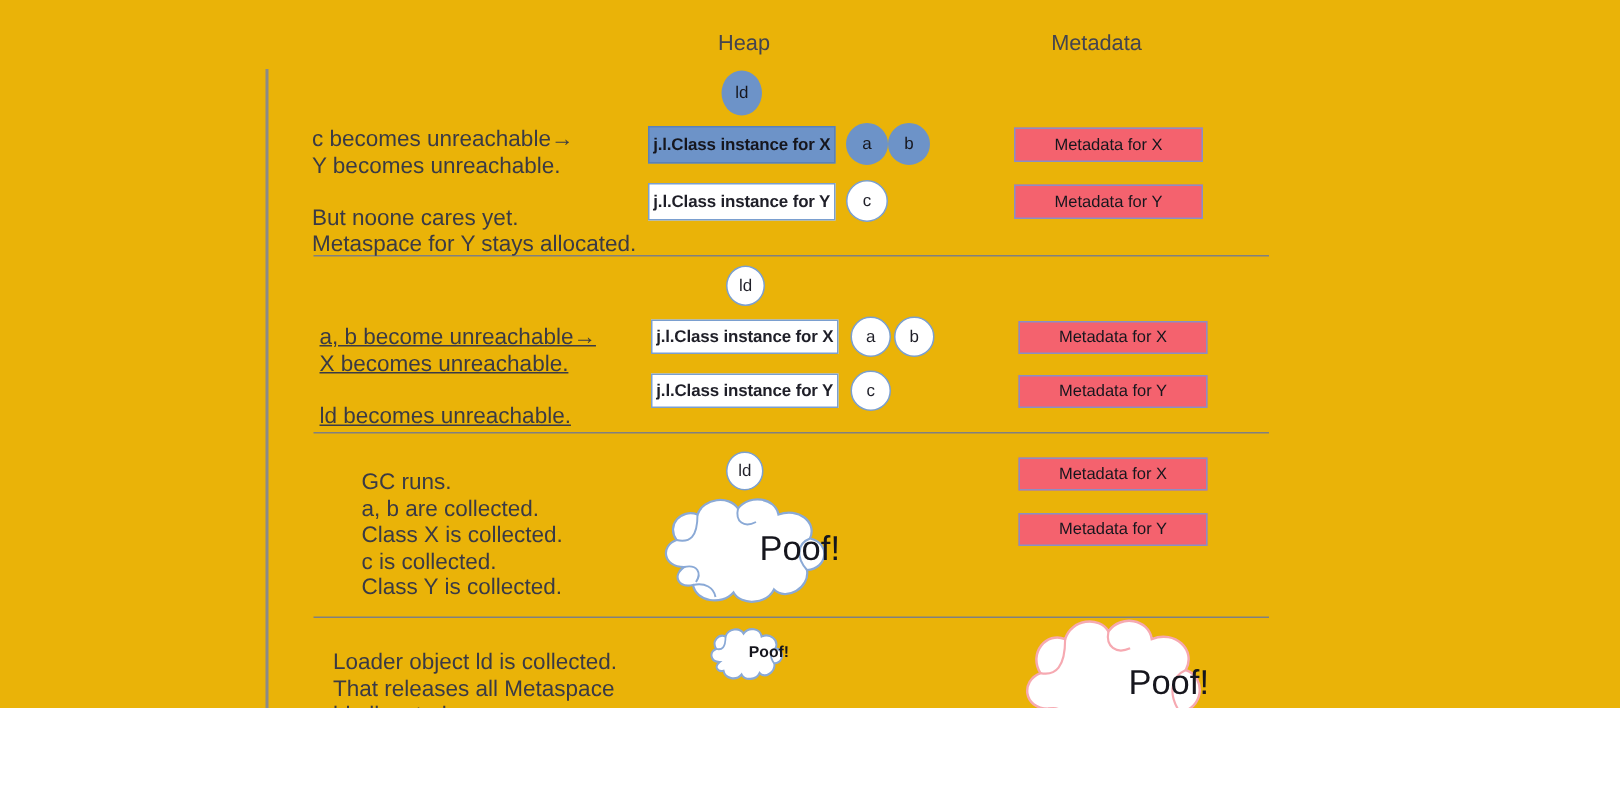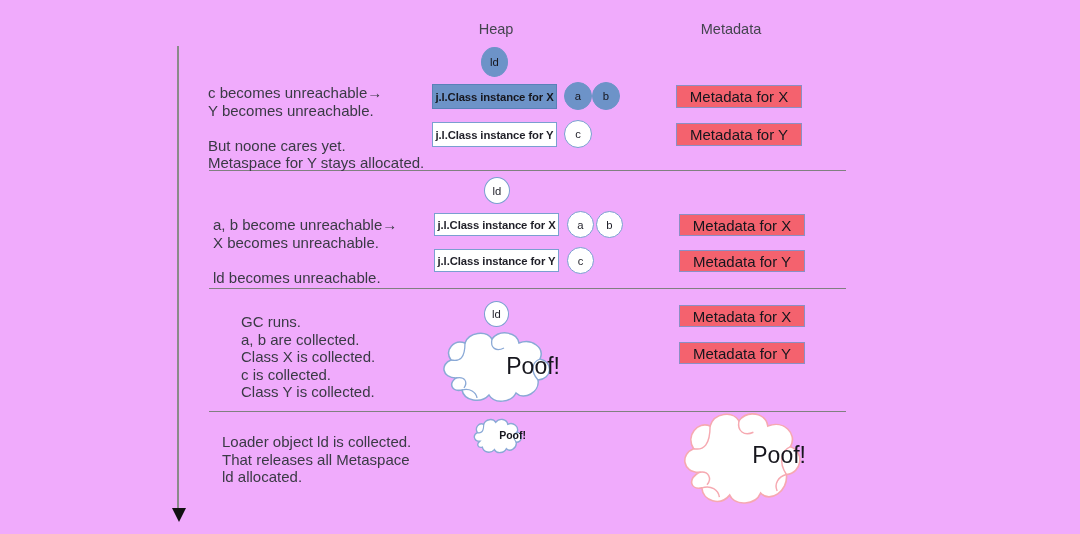--- a/index.html
+++ b/index.html
@@ -9,22 +9,22 @@
     background: #ffffff;
   }
   body {
     font-family: "Liberation Sans", sans-serif;
     color: #3b3b48;
     -webkit-font-smoothing: antialiased;
   }
   #canvas {
     position: relative;
     width: 1080px;
-    height: 534px;
-    background: #f0abfc;
+    height: 472px;
+    background: #eab308;
     overflow: hidden;
   }
   
   .col-head {
     position: absolute;
     font-size: 14.5px;
     color: #44444f;
     white-space: nowrap;
     text-align: center;
     transform: translateX(-50%);
@@ -94,21 +94,21 @@
     border-color: #6d93c8;
     color: #16161d;
   }
   
   .metabox {
     position: absolute;
     box-sizing: border-box;
     border: 1.3px solid #8a8fc4;
     background: #f4626e;
     color: #16161d;
-    font-size: 15px;
+    font-size: 11px;
     display: flex;
     align-items: center;
     justify-content: center;
     white-space: nowrap;
   }
   
   .cloud {
     position: absolute;
   }
   .cloud svg {
@@ -153,21 +153,21 @@
   <div class="bubble filled" style="left:564px; top:82px; width:28px; height:28px;">a</div>
   <div class="bubble filled" style="left:592px; top:82px; width:28px; height:28px;">b</div>
 
   <div class="heapbox" style="left:432px; top:122px; width:125px; height:25px;">j.l.Class instance for Y</div>
 
   <div class="bubble" style="left:564px; top:120px; width:28px; height:28px;">c</div>
 
   <div class="metabox" style="left:676px; top:85px; width:126px; height:23px;">Metadata for X</div>
   <div class="metabox" style="left:676px; top:123px; width:126px; height:23px;">Metadata for Y</div>
 
-  <div class="note" style="left:213px; top:216px;">a, b become unreachable→
+  <div class="note" style="left:213px; top:216px;text-decoration:underline;">a, b become unreachable→
 X becomes unreachable.
 
 ld becomes unreachable.</div>
 
   <div class="bubble" style="left:484px; top:177px; width:26px; height:27px;">ld</div>
 
   <div class="heapbox" style="left:434px; top:213px; width:125px; height:23px;">j.l.Class instance for X</div>
 
   <div class="bubble" style="left:567px; top:211px; width:27px; height:27px;">a</div>
   <div class="bubble" style="left:596px; top:211px; width:27px; height:27px;">b</div>

